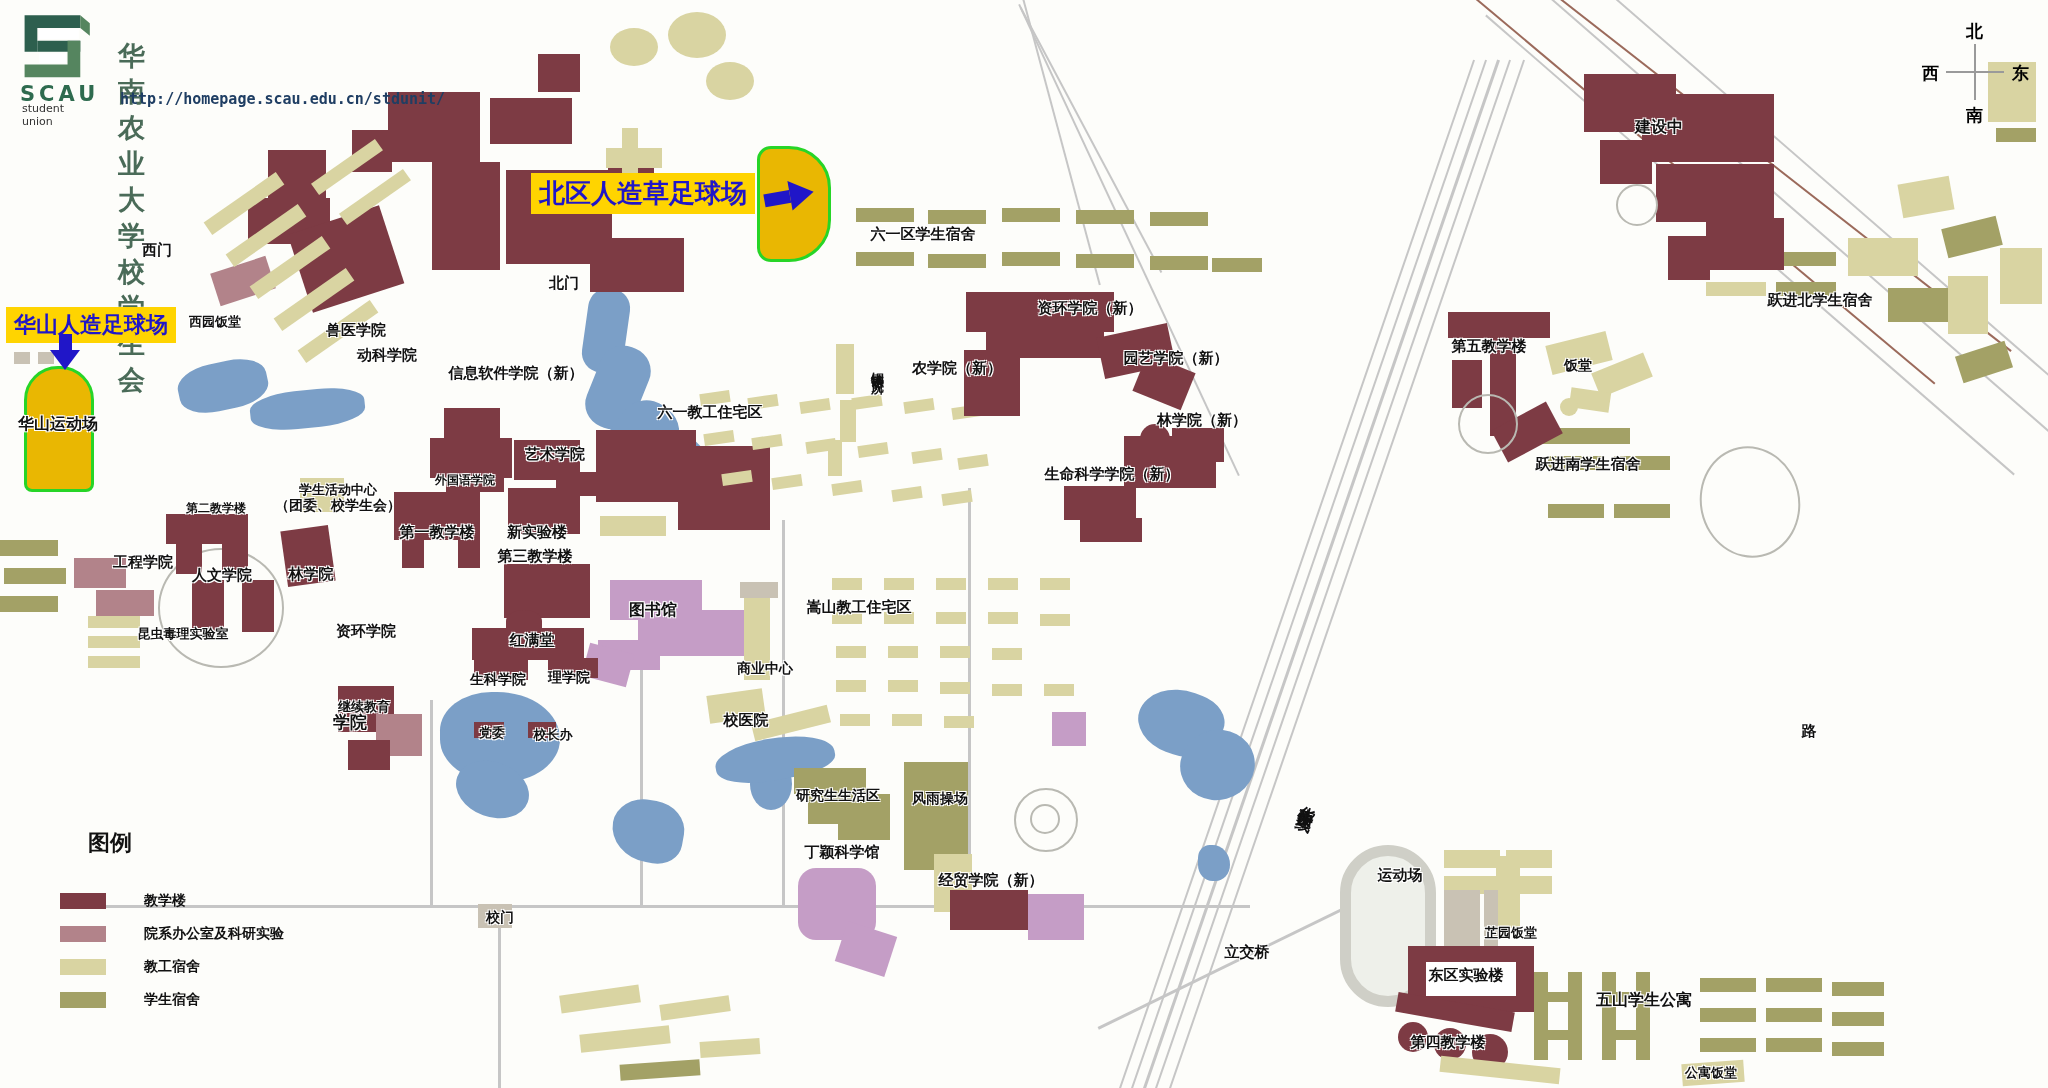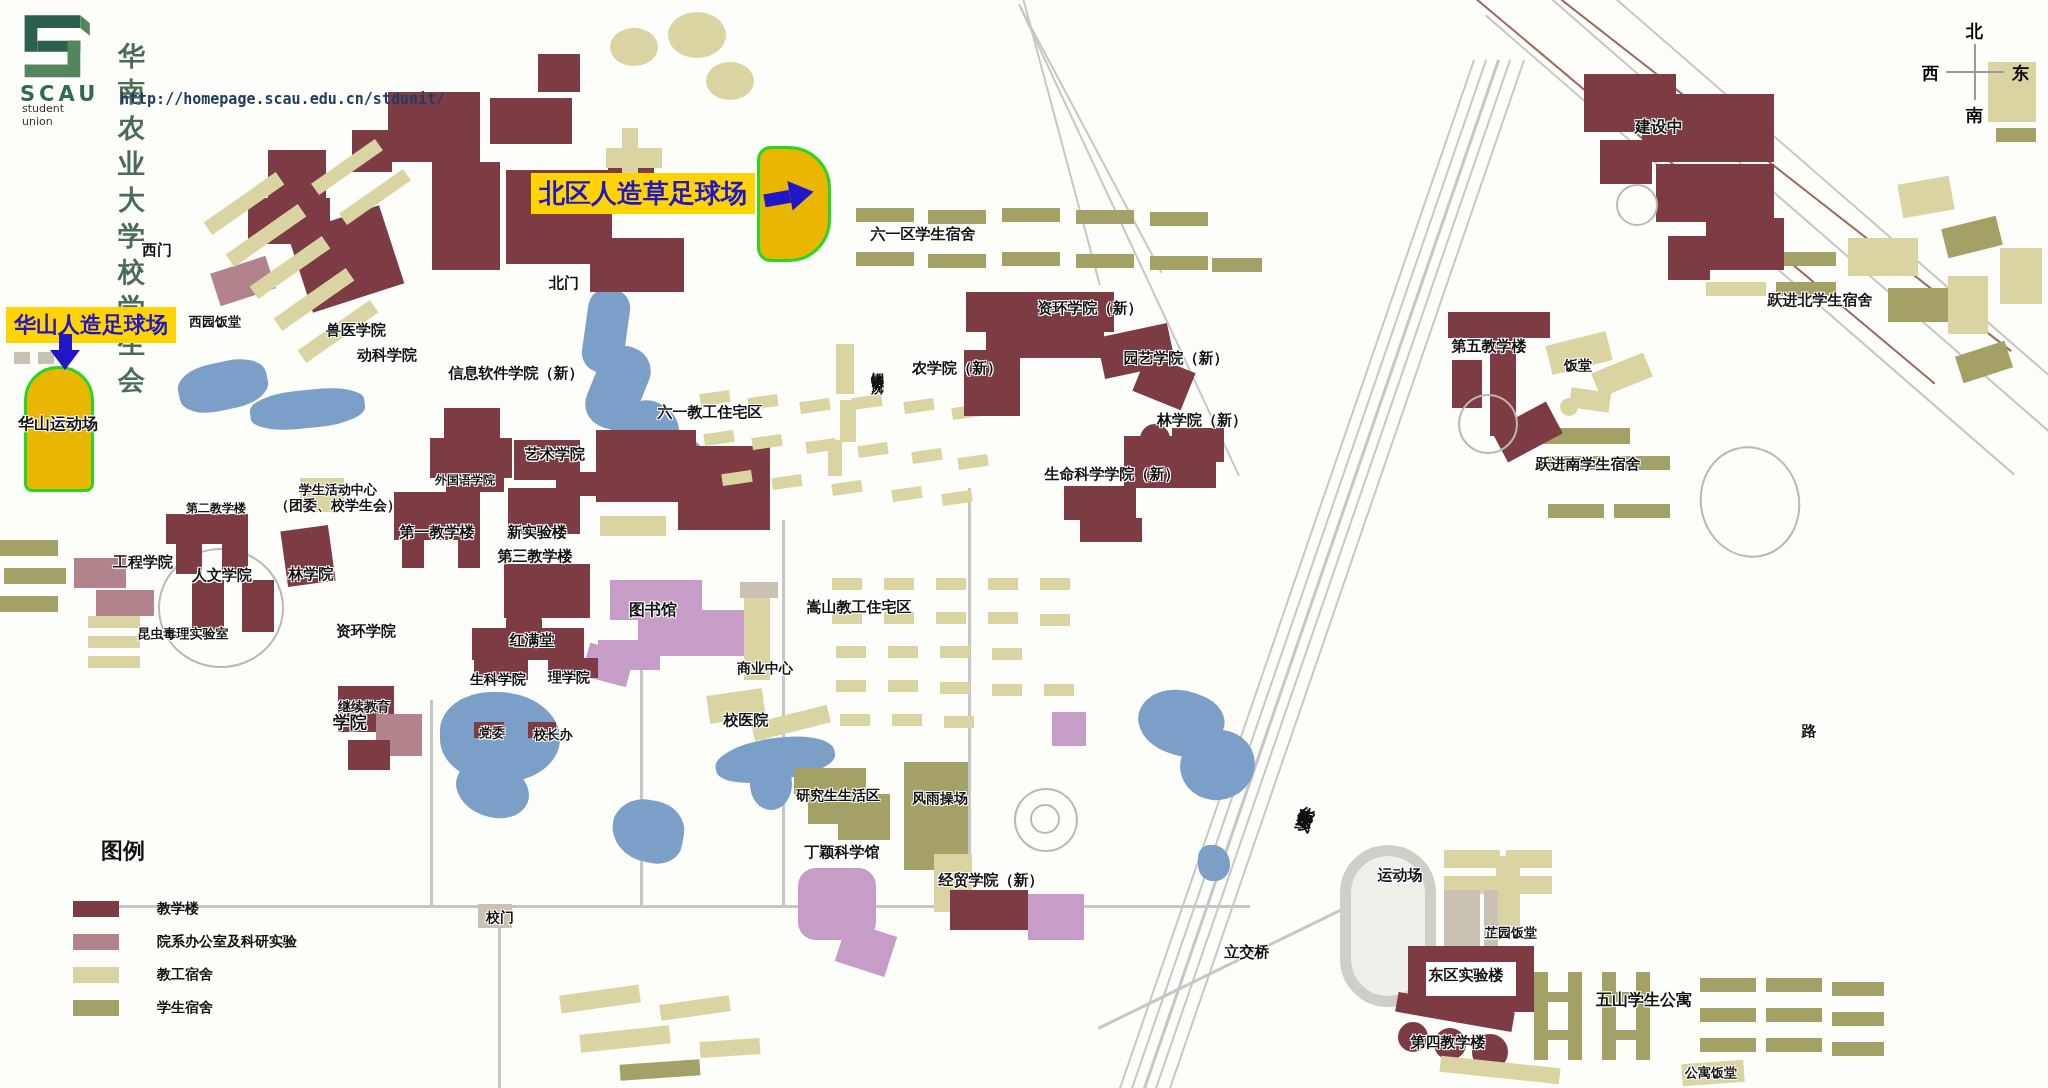--- a/index.html
+++ b/index.html
@@ -38,21 +38,21 @@
   .arrow{position:absolute;z-index:46;display:flex;align-items:center;}
   #arrow-north{left:764px;top:181px;transform:rotate(-10deg);}
   #arrow-north .bar{width:26px;height:13px;background:#2016c8;}
   #arrow-north .head{width:0;height:0;border-top:15px solid transparent;
       border-bottom:15px solid transparent;border-left:24px solid #2016c8;}
   #arrow-west{left:50px;top:334px;flex-direction:column;}
   #arrow-west .bar{width:13px;height:16px;background:#2016c8;}
   #arrow-west .head{width:0;height:0;border-left:15px solid transparent;
       border-right:15px solid transparent;border-top:20px solid #2016c8;}
   
-  #legend{position:absolute;left:73px;top:828px;z-index:40;margin-top:8px;}
+  #legend{position:absolute;left:60px;top:828px;z-index:40;}
   #legend-title{font-size:22px;font-weight:bold;color:#111;margin:0 0 34px 28px;}
   .legend-row{display:flex;align-items:center;margin-bottom:15px;}
   .legend-swatch{width:46px;height:16px;margin-right:38px;}
   .legend-label{font-size:14px;font-weight:bold;color:#111;}
 </style>
 </head>
 <body>
 
 <div id="stage">
 

